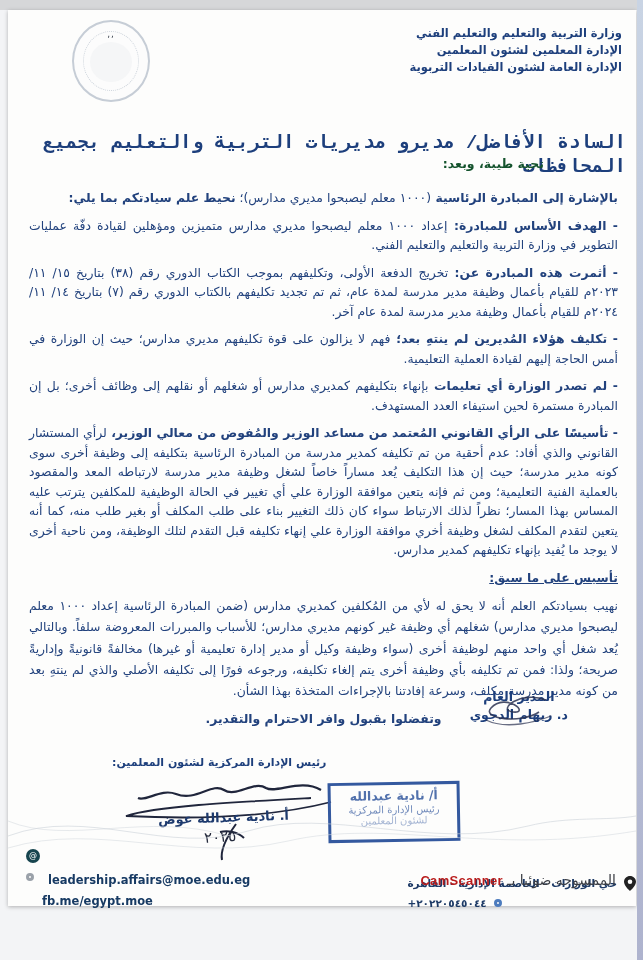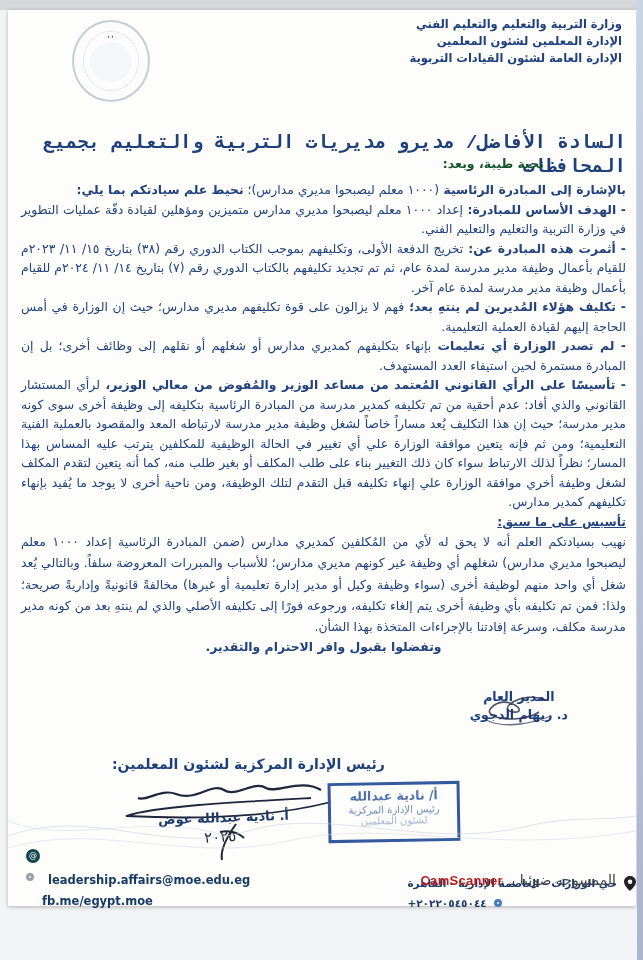--- a/index.html
+++ b/index.html
@@ -12,55 +12,55 @@
   .topstrip { position:absolute; top:0; left:0; right:0; height:10px; background:#d6d7d9; }
   .rightstrip { position:absolute; top:0; right:0; width:6px; height:100%; background:linear-gradient(#c9d4e4, #aeb3ce); z-index:40; }
 
   .page {
     position:absolute; top:10px; left:8px; width:628px; height:896px;
     background:#fdfdfc; box-shadow:0 1px 4px rgba(0,0,0,.28);
     direction:rtl;
   }
 
   
-  .ministry-header { position:absolute; top:6px; right:14px; text-align:right;
+  .ministry-header { position:absolute; top:15px; right:14px; text-align:right;
     color:#1d3f7c; font-weight:bold; font-size:11.5px; line-height:17px; }
 
   .seal { position:absolute; top:10px; left:64px; width:78px; height:82px;
     border:2px solid #c6cdd6; border-radius:50%; background:#fcfcfc; }
   .seal-inner { position:absolute; top:9px; left:9px; right:9px; bottom:9px;
     border:1px dotted #ccd3db; border-radius:50%; }
   .seal-core { position:absolute; top:20px; left:16px; right:16px; bottom:18px;
     border-radius:50%; background:#f5f6f7; }
   .seal-mark { position:absolute; top:7px; left:50%; transform:translateX(-50%);
     color:#3c4450; font-size:9px; letter-spacing:1px; }
 
   
   .recipient { position:absolute; top:120px; right:10px; color:#1d3f7c;
     font-weight:bold; font-size:19px;font-family:Liberation Mono, monospace; }
   .greeting  { position:absolute; top:146px; right:92px; color:#14532d;
     font-weight:bold; font-size:12.5px; }
 
   .body-text { position:absolute; top:170px; right:10px; left:13px;
     color:#22427d; font-size:12.4px; line-height:19.5px;
     text-align:justify; }
-  .body-text p { margin:0; }
+  .body-text p { margin:8px; }
   .body-text b { font-weight:bold; }
   .based-heading { font-weight:bold; text-decoration:underline; }
   .conclusion { line-height:21.3px; }
   .closing { text-align:center; font-weight:bold; margin-top:1px; }
 
   
   .gm-sign { position:absolute; top:678px; right:68px; text-align:center;
     color:#1d3f7c; font-weight:bold; font-size:12.5px; line-height:18px; }
   .gm-scribble { position:absolute; top:672px; right:55px; width:130px; height:62px; pointer-events:none; }
 
   
   .head-title { position:absolute; top:746px; left:104px; color:#1d3f7c;
-    font-weight:bold; font-size:14px; }
+    font-weight:bold; font-size:11px; }
   .hand-sign { position:absolute; top:762px; left:108px; width:235px; height:92px; }
   .hand-svg { position:absolute; top:0; left:0; width:235px; height:92px; }
   .hand-name { position:absolute; top:38px; left:42px; color:#1d3a6e;
     font-weight:bold; font-size:13px; transform:rotate(-2deg); }
   .hand-year { position:absolute; top:56px; left:88px; color:#252b3d;
     font-size:15px; transform:rotate(-4deg); }
 
   
   .stamp { position:absolute; top:772px; left:320px; width:132px; height:60px;
     border:3px solid #34599f; transform:rotate(-1deg); color:#34599f;

